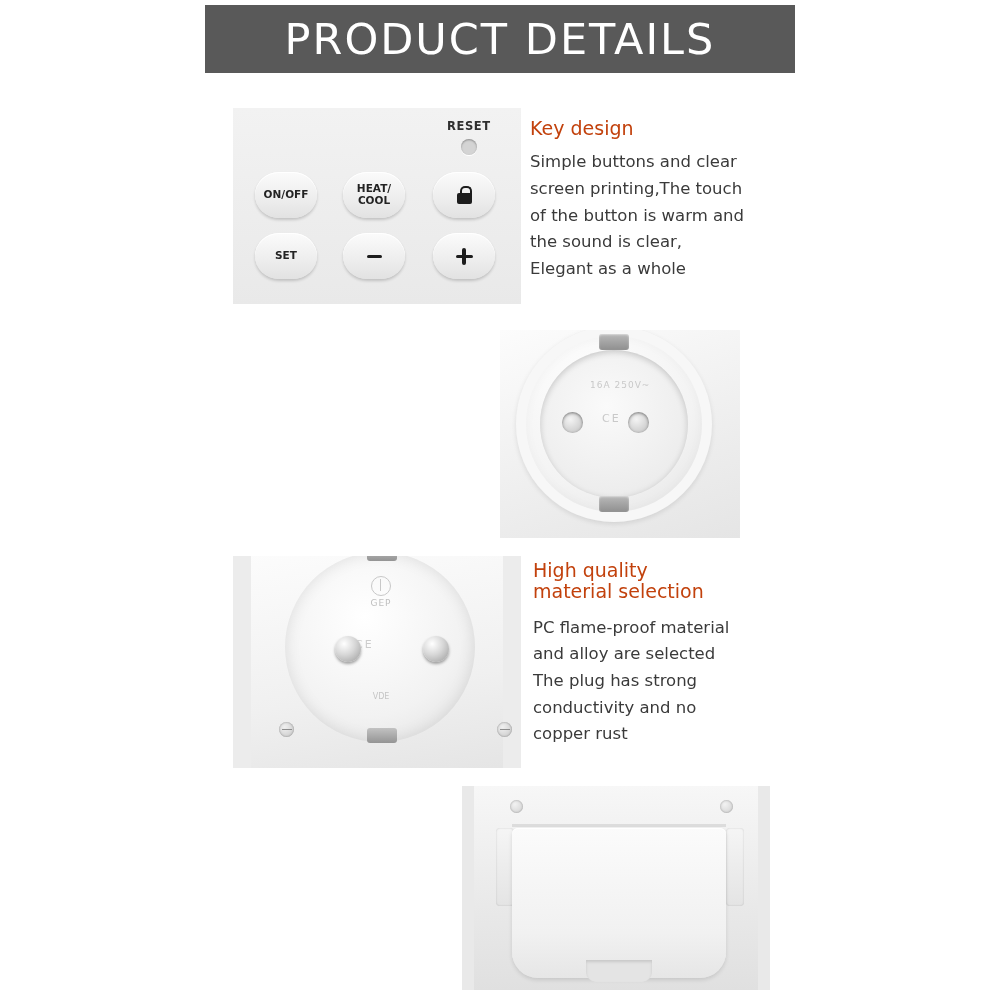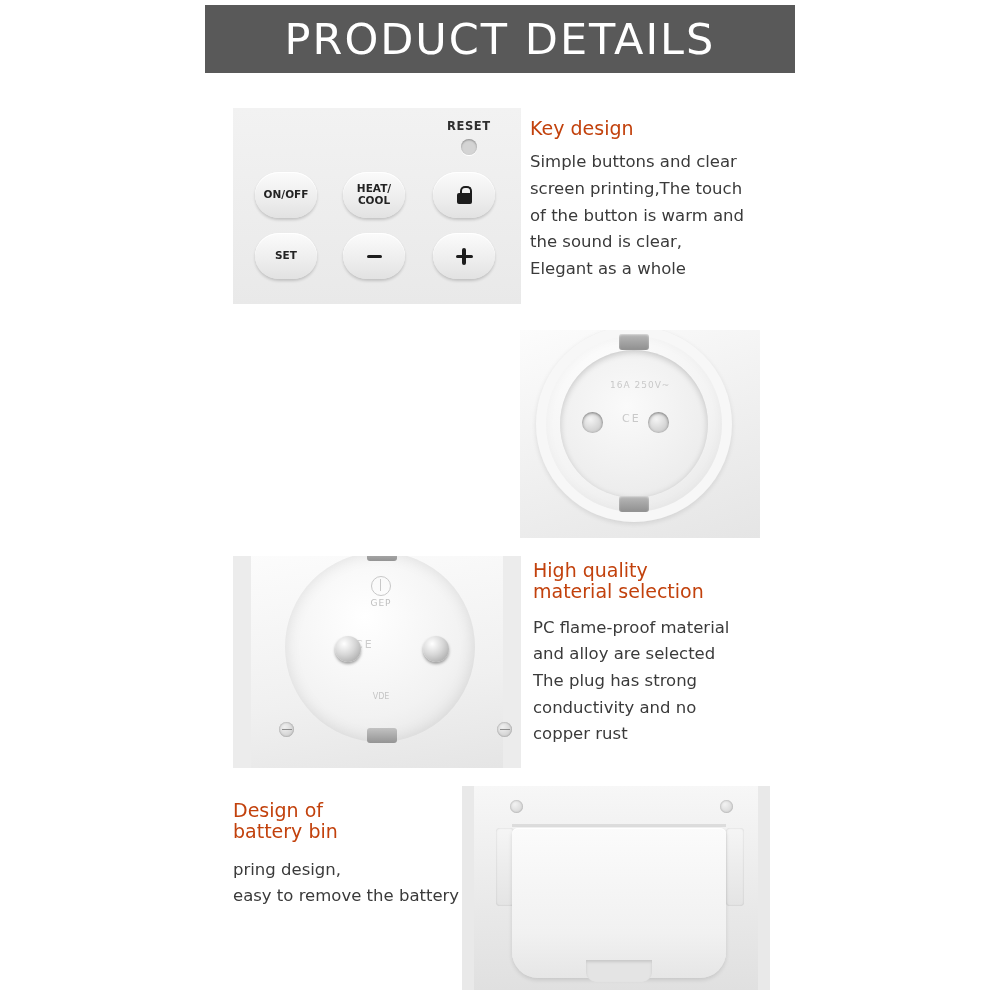--- a/index.html
+++ b/index.html
@@ -184,21 +184,21 @@
   .block2-text {
     position: absolute;
     left: 233px;
     top: 333px;
     width: 255px;
   }
   .block2-text .sec-heading { margin-bottom: 12px; }
 
   .block2-photo {
     position: absolute;
-    left: 520px;
+    left: 500px;
     top: 330px;
     width: 240px;
     height: 208px;
     background: #a3a3a3;
     overflow: hidden;
   }
   .socket-body {
     position: absolute;
     left: -6px;
     top: -10px;
@@ -533,26 +533,20 @@
   <div class="block3-text">
     <div class="sec-heading">High quality
 material selection</div>
     <div class="sec-body">PC flame-proof material
 and alloy are selected
 The plug has strong
 conductivity and no
 copper rust</div>
   </div>
 
-  <div class="block4-text">
-    <div class="sec-heading">Design of
-battery bin</div>
-    <div class="sec-body">pring design,
-easy to remove the battery</div>
-  </div>
 
   <div class="block4-photo">
     <div class="batt-back">
       <div class="batt-screw l"></div>
       <div class="batt-screw r"></div>
       <div class="batt-seam"></div>
       <div class="batt-hinge l"></div>
       <div class="batt-hinge r"></div>
       <div class="batt-lid"></div>
       <div class="batt-notch"></div>

